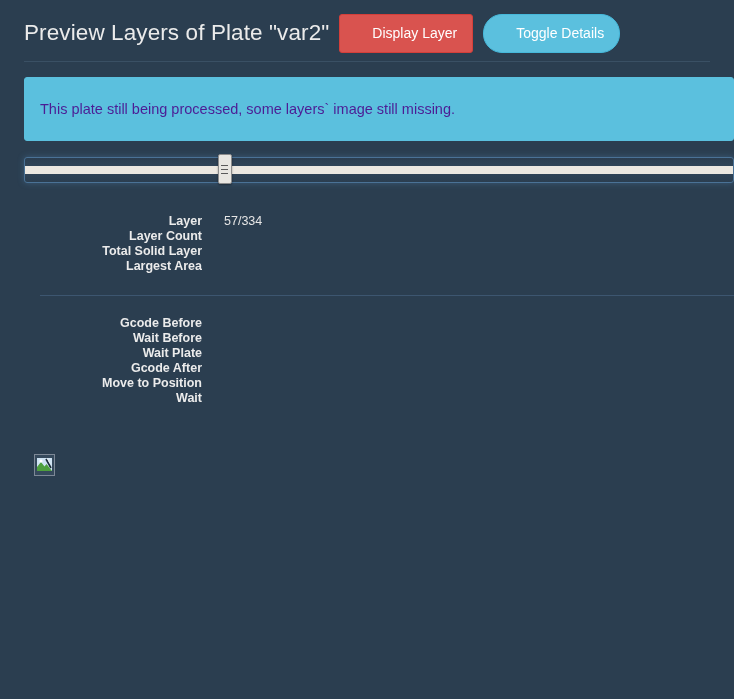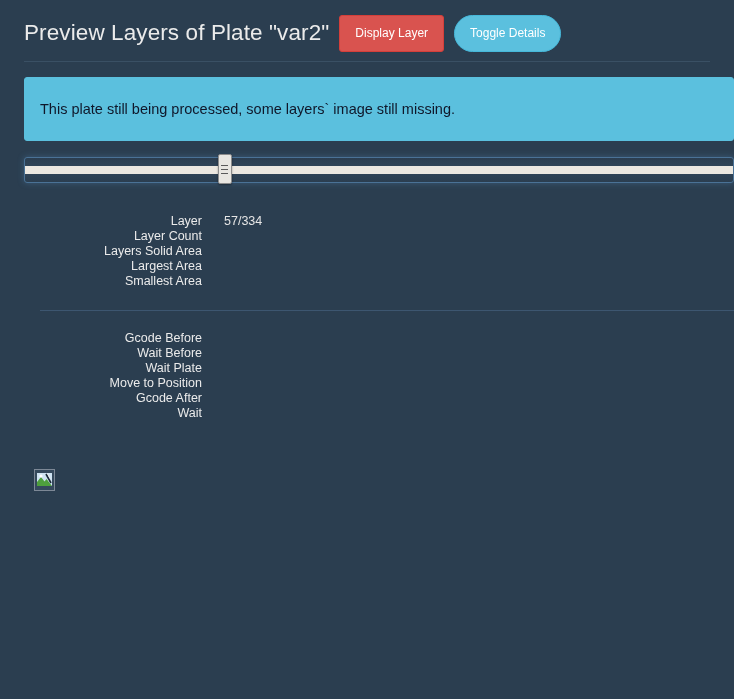--- a/index.html
+++ b/index.html
@@ -47,23 +47,23 @@
     margin: 0;
     white-space: nowrap;
     letter-spacing: 0.1px;
   }
   .btn {
     display: inline-flex;
     align-items: center;
     justify-content: center;
     border: 1px solid transparent;
     border-radius: 3px;
-    font-size: 12px;
+    font-size: 14px;
     line-height: 1;
-    padding: 11px 15px 12px 15px;
+    padding: 11px 15px 12px 32px;
     color: #ffffff;
     cursor: pointer;
     white-space: nowrap;
     font-family: "Liberation Sans", sans-serif;
   }
   .btn-danger {
     background: #d9534f;
     border-color: #d43f3a;
   }
   .btn-info {
@@ -71,21 +71,21 @@
     border-color: #46b8da;
     border-radius: 19px;
   }
 
   
   .alert {
     margin-top: 15px;
     background: #5bc0de;
     border: 1px solid #5bc0de;
     border-radius: 3px;
-    color: #0f172a;
+    color: #4c1d95;
     padding: 21px 15px;
     font-size: 14.5px;
     line-height: 1.4;
     margin-right: -24px;
   }
 
   
   .slider-wrap {
     margin-top: 16px;
     margin-right: -24px;
@@ -148,21 +148,21 @@
   }
   .dl-row {
     display: flex;
     align-items: baseline;
     margin-bottom: 0;
     height: 15px;
   }
   .dl-term {
     width: 178px;
     text-align: right;
-    font-weight: normal;
+    font-weight: bold;
     color: #ebebeb;
     white-space: nowrap;
     overflow: hidden;
   }
   .dl-desc {
     margin-left: 22px;
     color: #e5e5e5;
     white-space: nowrap;
   }
   .divider {
@@ -222,54 +222,50 @@
     <div class="dl" id="layer-stats-list">
         <div class="dl-row">
           <div class="dl-term">Layer</div>
           <div class="dl-desc">57/334</div>
         </div>
         <div class="dl-row">
           <div class="dl-term">Layer Count</div>
           <div class="dl-desc"></div>
         </div>
         <div class="dl-row">
-          <div class="dl-term">Layers Solid Area</div>
+          <div class="dl-term">Total Solid Layer</div>
           <div class="dl-desc"></div>
         </div>
         <div class="dl-row">
           <div class="dl-term">Largest Area</div>
           <div class="dl-desc"></div>
         </div>
-        <div class="dl-row">
-          <div class="dl-term">Smallest Area</div>
-          <div class="dl-desc"></div>
-        </div>
       </div>
 
     <hr class="divider">
 
     <div class="dl" id="layer-actions-list">
         <div class="dl-row">
           <div class="dl-term">Gcode Before</div>
           <div class="dl-desc"></div>
         </div>
         <div class="dl-row">
           <div class="dl-term">Wait Before</div>
           <div class="dl-desc"></div>
         </div>
         <div class="dl-row">
           <div class="dl-term">Wait Plate</div>
           <div class="dl-desc"></div>
         </div>
         <div class="dl-row">
+          <div class="dl-term">Gcode After</div>
+          <div class="dl-desc"></div>
+        </div>
+        <div class="dl-row">
           <div class="dl-term">Move to Position</div>
-          <div class="dl-desc"></div>
-        </div>
-        <div class="dl-row">
-          <div class="dl-term">Gcode After</div>
           <div class="dl-desc"></div>
         </div>
         <div class="dl-row">
           <div class="dl-term">Wait</div>
           <div class="dl-desc"></div>
         </div>
       </div>
   </div>
 
   <div class="image-area">

